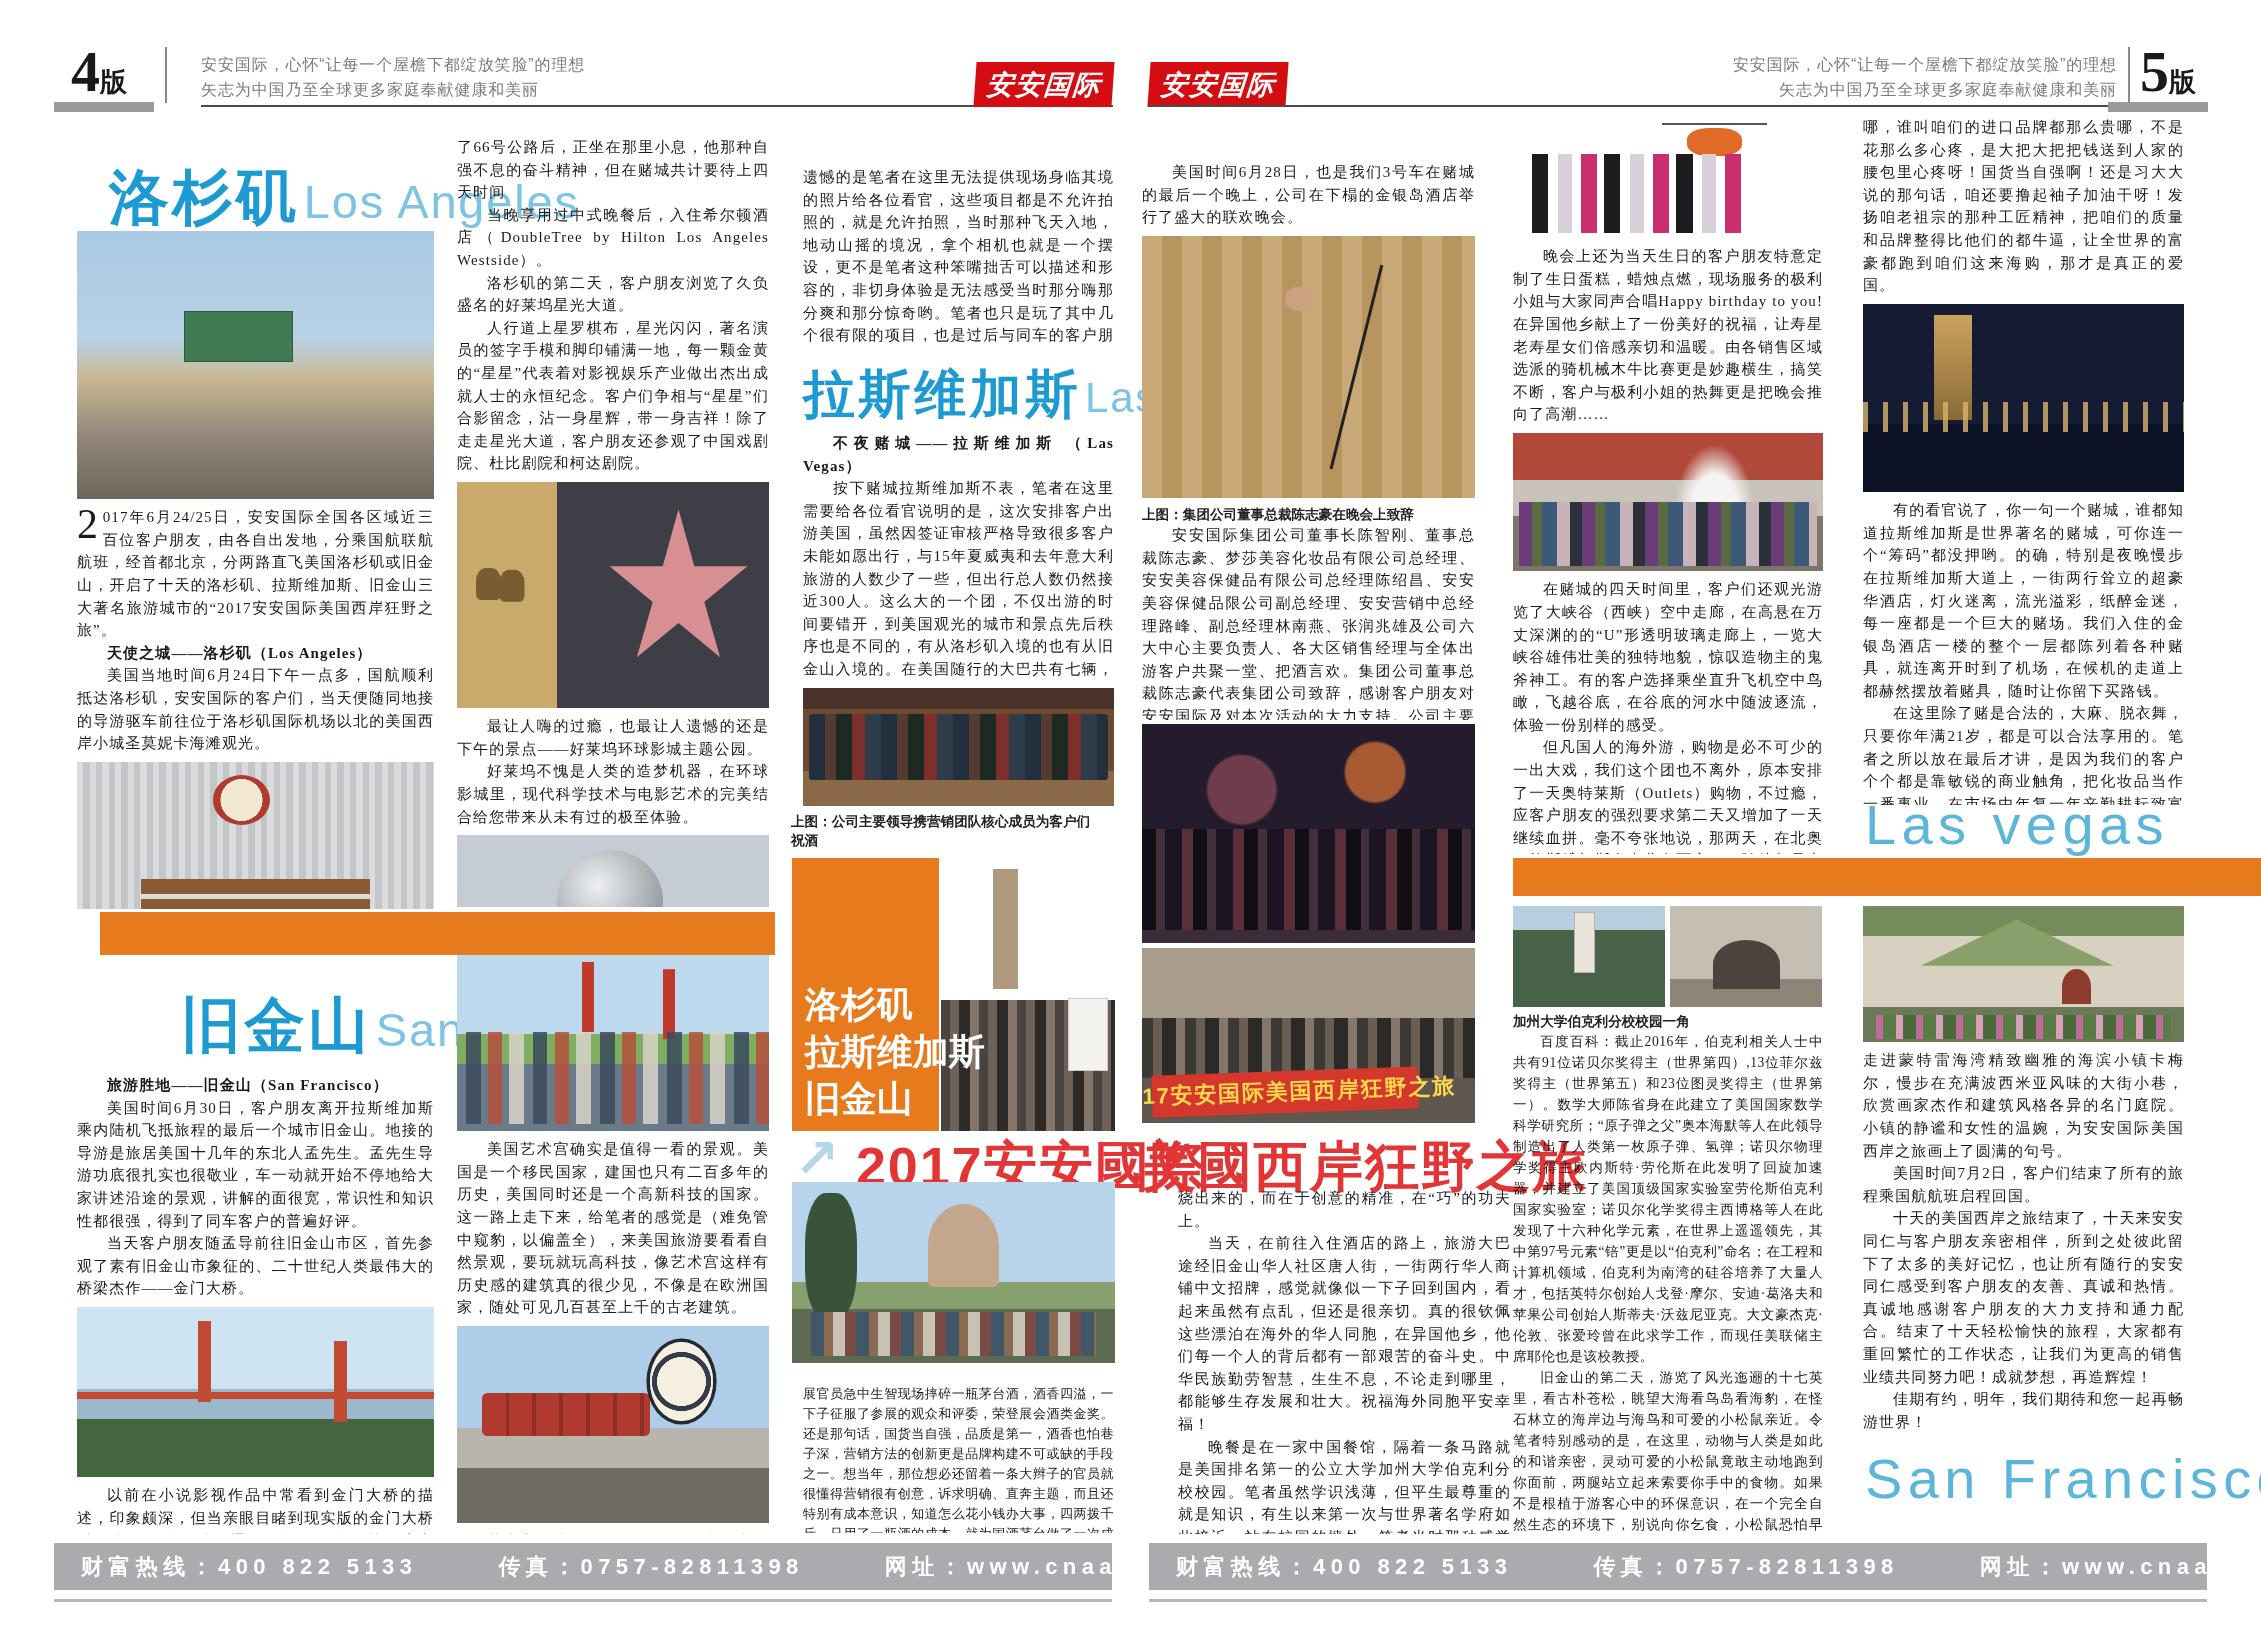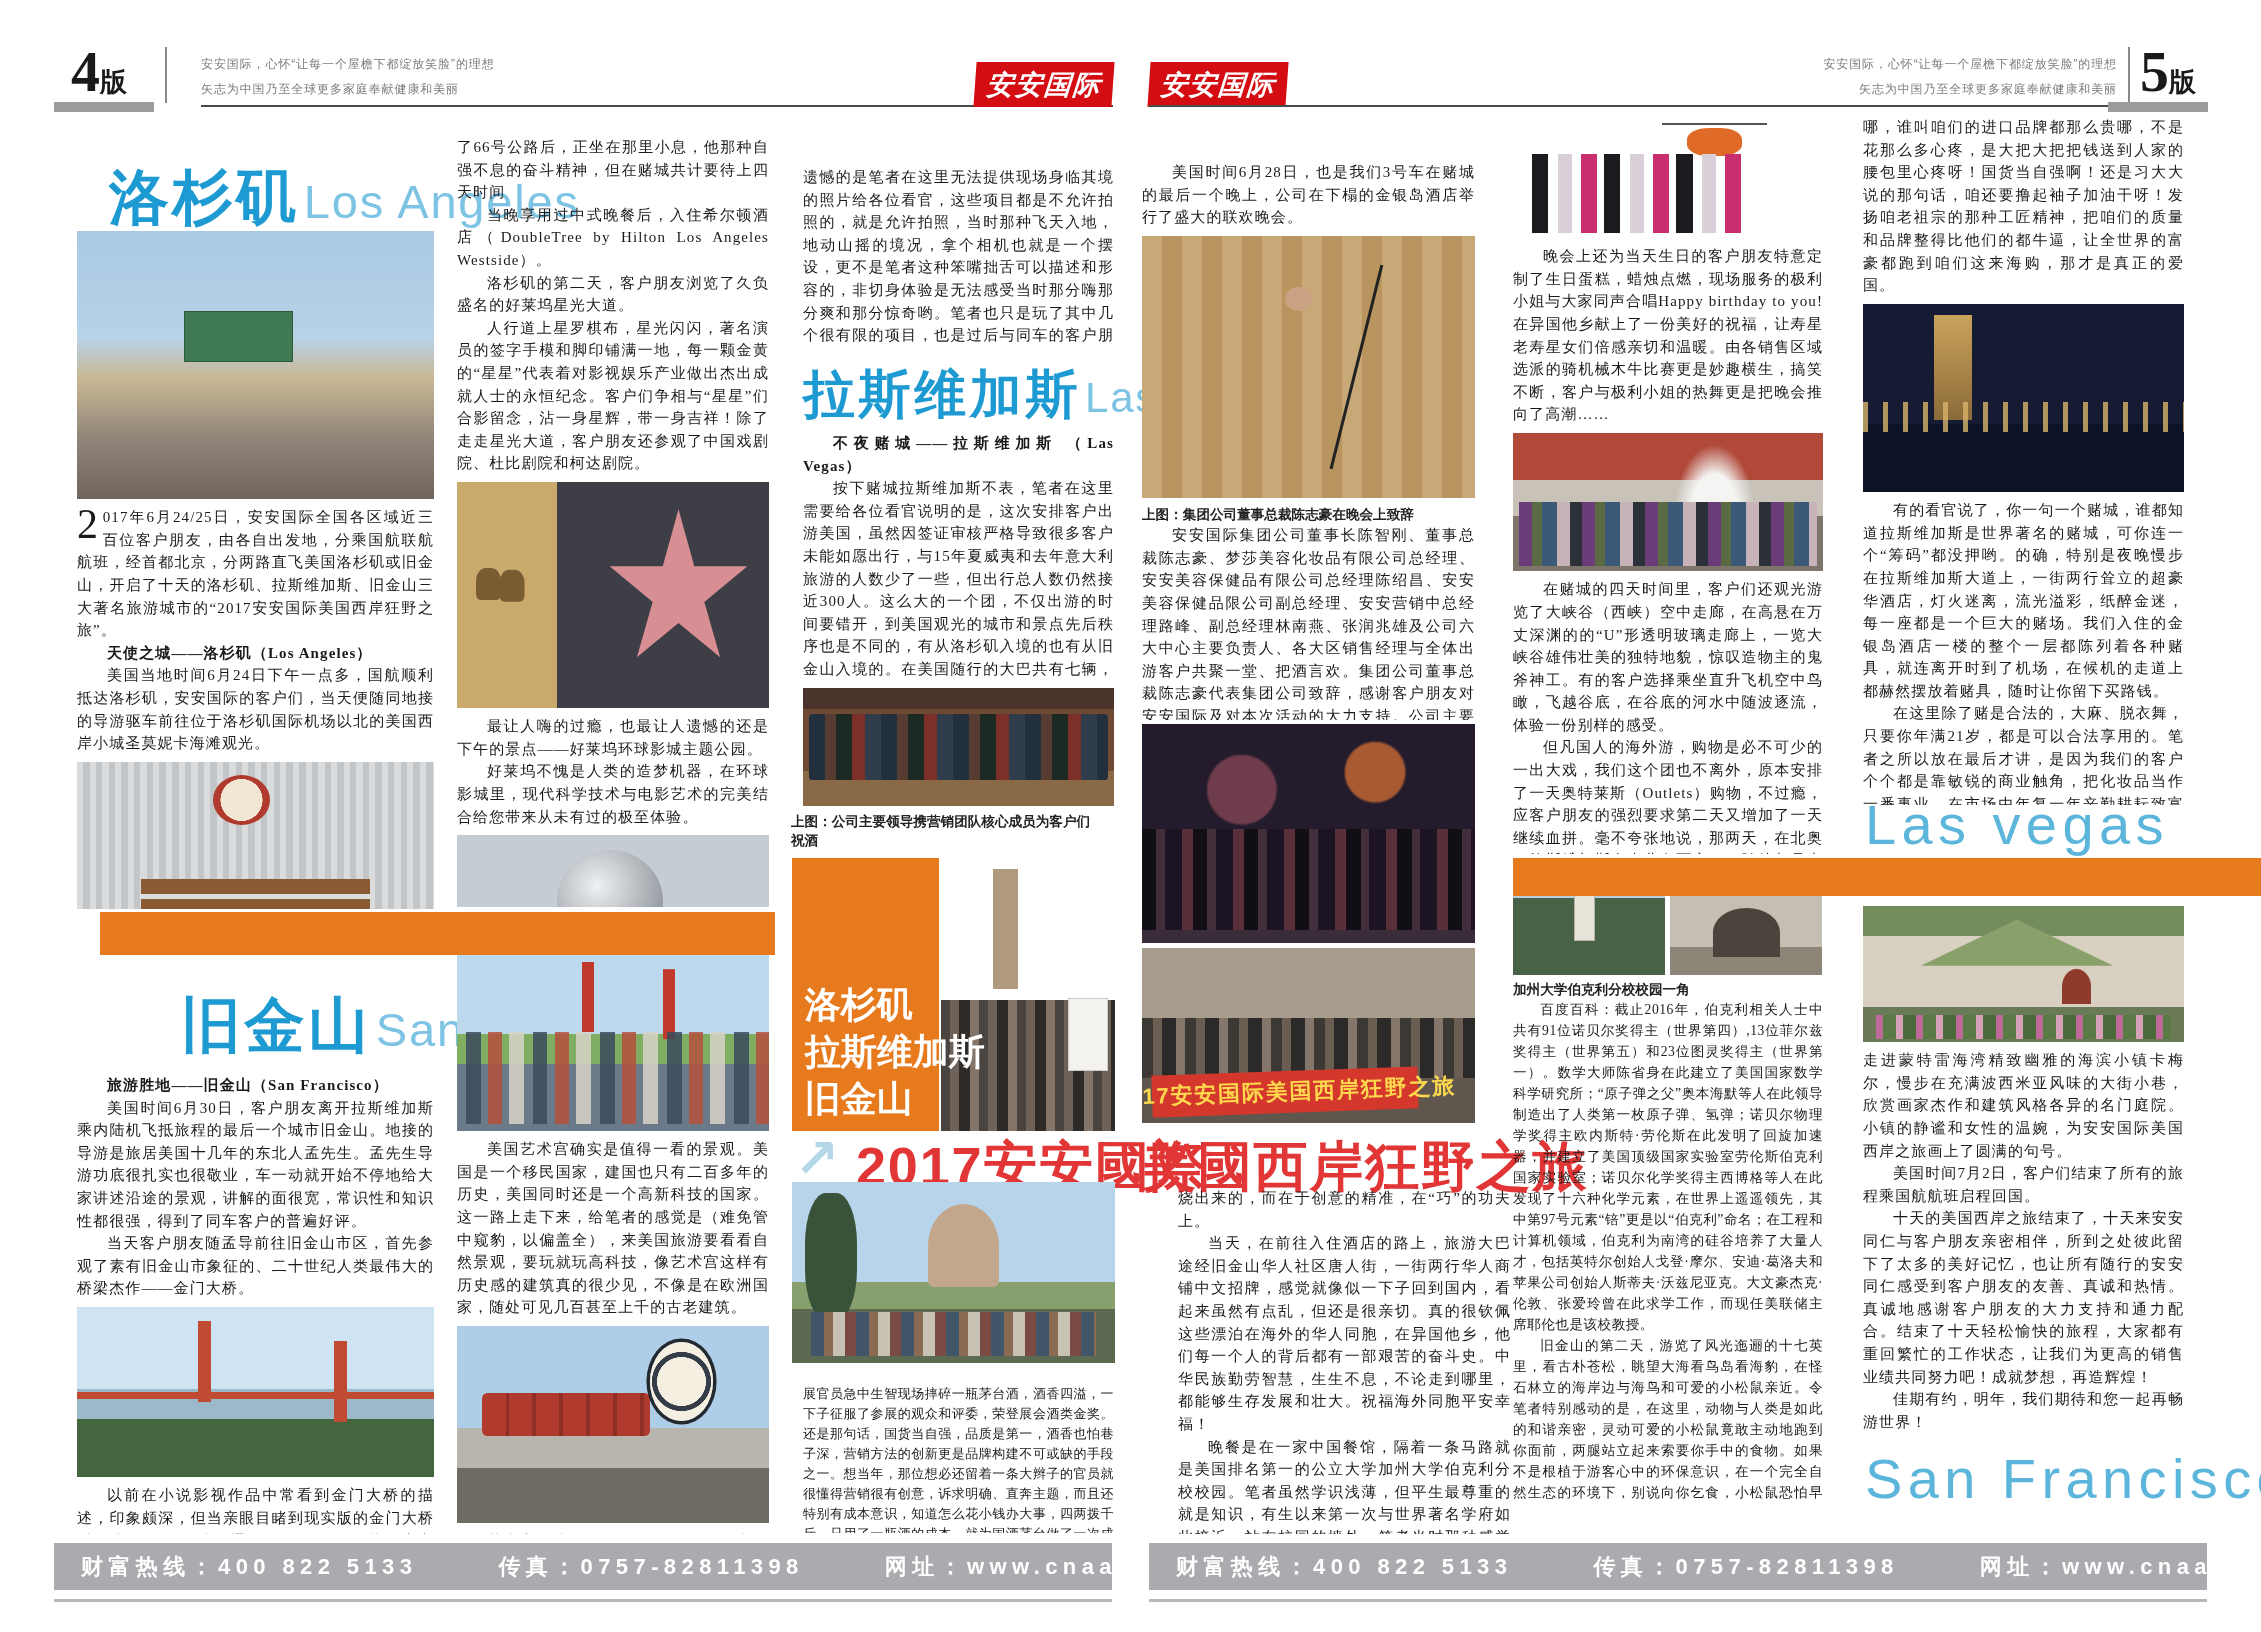--- a/index.html
+++ b/index.html
@@ -3,21 +3,21 @@
 <meta charset="utf-8">
 <style>
   html,body{margin:0;padding:0;background:#e8e8e8;}
   #spread{position:relative;width:2262px;height:1633px;background:#ffffff;overflow:hidden;
           font-family:"Liberation Serif","DejaVu Serif",serif;color:#1a1a1a;}
   .abs{position:absolute;}
   
   .pgnum{font-family:"Liberation Serif",serif;font-weight:bold;}
   .pgnum .big{font-size:58px;} .pgnum .ver{font-size:27px;font-weight:bold;}
   .vdiv{width:1.8px;background:#888;}
-  .slogan{font-family:"Liberation Sans",sans-serif;font-size:12px;color:#7c7c7c;line-height:25px;letter-spacing:0.9px;}
+  .slogan{font-family:"Liberation Sans",sans-serif;font-size:16px;color:#7c7c7c;line-height:25px;letter-spacing:0.9px;}
   .hrule{height:1.8px;background:#4a4a4a;}
   .gblock{background:#9b9b9b;}
   .logo{background:#d40d12;color:#fff;display:flex;align-items:center;justify-content:center;
         font-family:"DejaVu Serif",serif;font-style:italic;font-weight:bold;font-size:27px;letter-spacing:1.8px;
         transform:skewX(-4deg);}
   
   .seg{position:absolute;text-align:justify;overflow:hidden;font-size:15px;line-height:22.6px;letter-spacing:1.1px;}
   .seg p{margin:0;text-indent:2em;}
   .seg p.ni{text-indent:0;}
   .lede{font-weight:bold;}
@@ -291,21 +291,21 @@
       <div class="ppl"></div>
     </div>
     <p>晚会上还为当天生日的客户朋友特意定制了生日蛋糕，蜡烛点燃，现场服务的极利小姐与大家同声合唱Happy birthday to you! 在异国他乡献上了一份美好的祝福，让寿星老寿星女们倍感亲切和温暖。由各销售区域选派的骑机械木牛比赛更是妙趣横生，搞笑不断，客户与极利小姐的热舞更是把晚会推向了高潮……</p>
     <div class="ph ph-rodeo" style="height:138px;">
       <div class="spray"></div>
       <div class="ppl"></div>
     </div>
     <p>在赌城的四天时间里，客户们还观光游览了大峡谷（西峡）空中走廊，在高悬在万丈深渊的的“U”形透明玻璃走廊上，一览大峡谷雄伟壮美的独特地貌，惊叹造物主的鬼斧神工。有的客户选择乘坐直升飞机空中鸟瞰，飞越谷底，在谷底的河水中随波逐流，体验一份别样的感受。</p>
     <p>但凡国人的海外游，购物是必不可少的一出大戏，我们这个团也不离外，原本安排了一天奥特莱斯（Outlets）购物，不过瘾，应客户朋友的强烈要求第二天又增加了一天继续血拼。毫不夸张地说，那两天，在北奥（拉斯维加斯有南北奥两家），随处都是中国人的面孔，各色的中国信用卡在刷刷刷，连笔者都抵不住羊群效应，在拼命地为美国的GDP输血。没办法呀！谁叫咱们的品牌知名度没人家的高哪，谁叫咱们的质量没人家的好</p>
   </div>
-  <div class="seg" style="left:1513px;top:874px;width:310px;height:630px;font-size:13.6px;line-height:21px;letter-spacing:0.5px;">
+  <div class="seg" style="left:1513px;top:906px;width:310px;height:630px;font-size:13.6px;line-height:21px;letter-spacing:0.5px;">
     <div style="display:flex;gap:5.4px;margin-bottom:5.4px;">
       <div class="ph ph-camp1" style="height:101px;margin:0;width:49%;">
         <div class="tower"></div>
       </div>
       <div class="ph ph-camp2" style="height:101px;margin:0;width:49%;">
         <div class="arch"></div>
       </div>
     </div>
     <p class="ni cap">加州大学伯克利分校校园一角</p>
     <p>百度百科：截止2016年，伯克利相关人士中共有91位诺贝尔奖得主（世界第四）,13位菲尔兹奖得主（世界第五）和23位图灵奖得主（世界第一）。数学大师陈省身在此建立了美国国家数学科学研究所；“原子弹之父”奥本海默等人在此领导制造出了人类第一枚原子弹、氢弹；诺贝尔物理学奖得主欧内斯特·劳伦斯在此发明了回旋加速器，并建立了美国顶级国家实验室劳伦斯伯克利国家实验室；诺贝尔化学奖得主西博格等人在此发现了十六种化学元素，在世界上遥遥领先，其中第97号元素“锫”更是以“伯克利”命名；在工程和计算机领域，伯克利为南湾的硅谷培养了大量人才，包括英特尔创始人戈登·摩尔、安迪·葛洛夫和苹果公司创始人斯蒂夫·沃兹尼亚克。大文豪杰克·伦敦、张爱玲曾在此求学工作，而现任美联储主席耶伦也是该校教授。</p>

